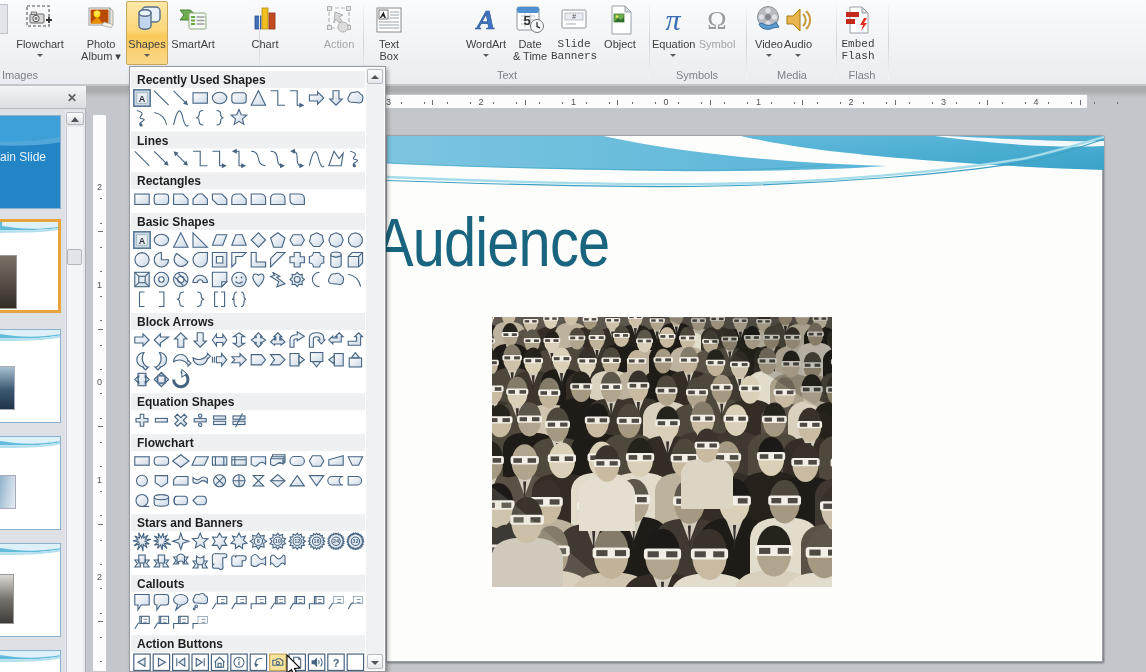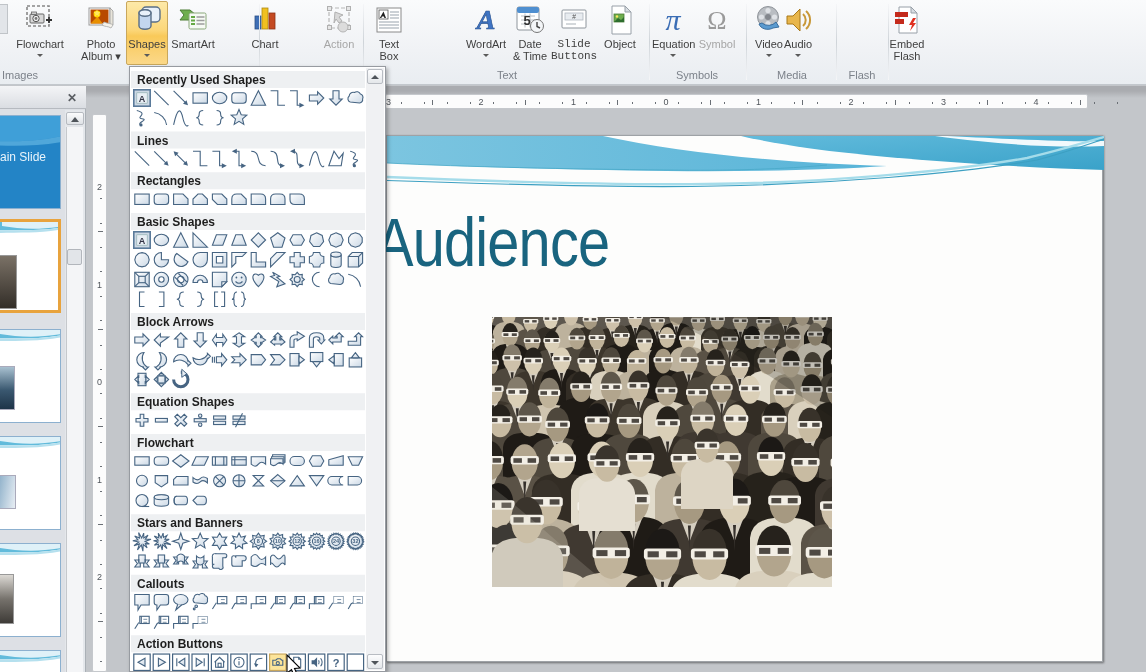--- a/index.html
+++ b/index.html
@@ -117,21 +117,21 @@
       <div class="lab">&amp; Time</div>
     </div>
     <div class="rbtn" style="left:551px;width:46px;height:64px;font-family:Liberation Mono, monospace;">
       <div style="height:36px;padding-top:2px"><svg width="32" height="32" viewBox="0 0 32 32">
           <rect x="4" y="6" width="24" height="18" rx="1" fill="#fff" stroke="#8e959c"></rect>
 <rect x="7" y="9" width="18" height="7" fill="#e8ecf0" stroke="#aeb6be" stroke-width=".8"></rect>
 <text x="16" y="15" font-size="7" fill="#555" text-anchor="middle">#</text>
 <path d="M8 20h10" stroke="#b8bec4" stroke-width="1.2"></path>
         </svg></div>
       <div class="lab">Slide</div>
-      <div class="lab">Buttons</div>
+      <div class="lab">Banners</div>
     </div>
     <div class="rbtn" style="left:598px;width:44px;height:64px;">
       <div style="height:36px;padding-top:2px"><svg width="32" height="32" viewBox="0 0 32 32">
           <path d="M8 2 h13 l6 6 v22 h-19 z" fill="#fff" stroke="#98a0a8"></path>
 <path d="M21 2 l6 6 h-6 z" fill="#d8dde2" stroke="#98a0a8"></path>
 <rect x="10" y="10" width="10" height="8" fill="#6fae4e" stroke="#4c7c35" stroke-width=".8"></rect>
 <path d="M10 18 l4-4 3 2 3-3v5z" fill="#2e6e2e"></path>
 <circle cx="13" cy="12.5" r="1.2" fill="#ffe860"></circle>
         </svg></div>
       <div class="lab">Object</div>
@@ -166,21 +166,21 @@
     </div>
     <div class="rbtn" style="left:778px;width:40px;height:64px;">
       <div style="height:36px;padding-top:2px"><svg width="32" height="32" viewBox="0 0 32 32">
           <path d="M5 12 h6 l7-7 v22 l-7-7 h-6z" fill="#e8b64c" stroke="#a87818" stroke-width="1"></path>
 <path d="M21 10 a8 8 0 0 1 0 12 M24 7 a12 12 0 0 1 0 18" fill="none" stroke="#c89838" stroke-width="2"></path>
         </svg></div>
       <div class="lab">Audio</div>
       <div style="line-height:8px"><span class="caret"></span></div>
     </div>
     <div class="grpsep" style="left:836px"></div>
-    <div class="rbtn" style="left:884px;width:46px;height:64px;">
+    <div class="rbtn" style="left:835px;width:46px;height:64px;font-family:Liberation Mono, monospace;">
       <div style="height:36px;padding-top:2px"><svg width="32" height="32" viewBox="0 0 32 32">
           <path d="M8 3 h12 l6 6 v20 h-18 z" fill="#fff" stroke="#98a0a8"></path>
 <path d="M20 3 l6 6 h-6 z" fill="#d8dde2" stroke="#98a0a8"></path>
 <rect x="4" y="8" width="13" height="5" fill="#c42a1c"></rect>
 <rect x="4" y="15" width="9" height="5" fill="#c42a1c"></rect>
 <path d="M22 14 l-4 7 h3 l-2 6 6-8 h-3 l3-5z" fill="#e03020"></path>
         </svg></div>
       <div class="lab">Embed</div>
       <div class="lab">Flash</div>
     </div>

